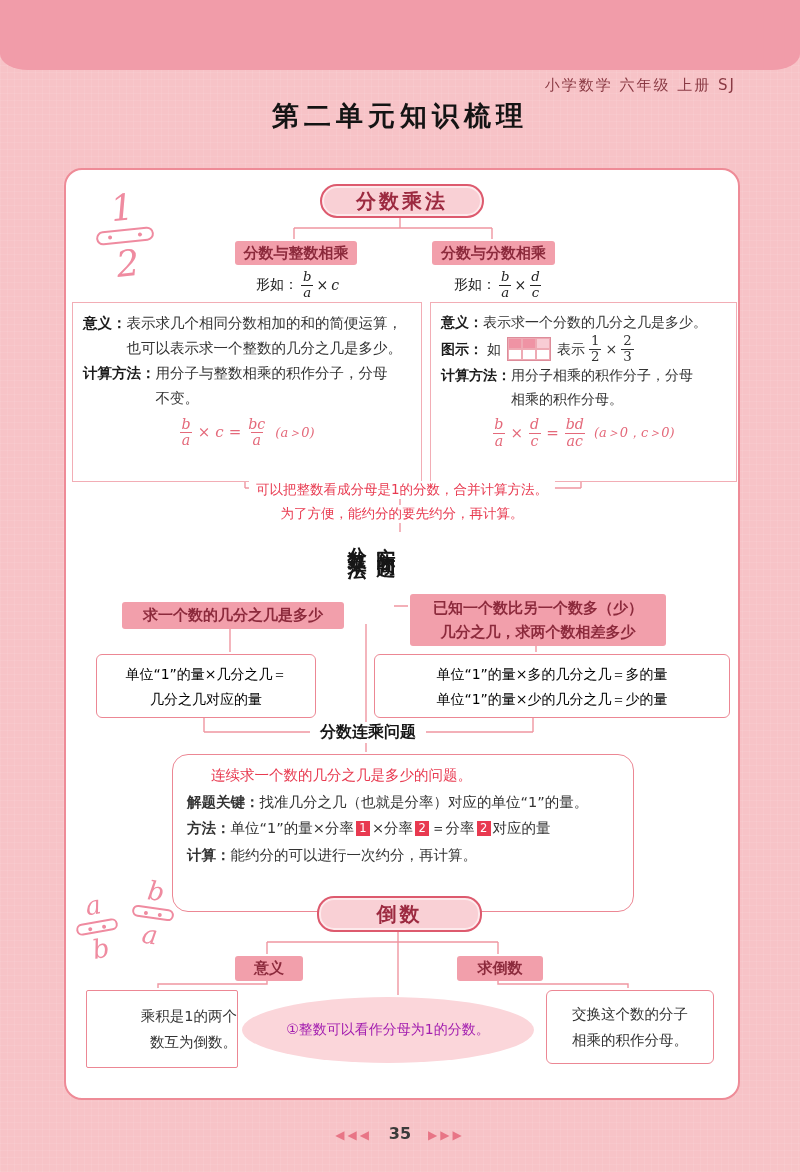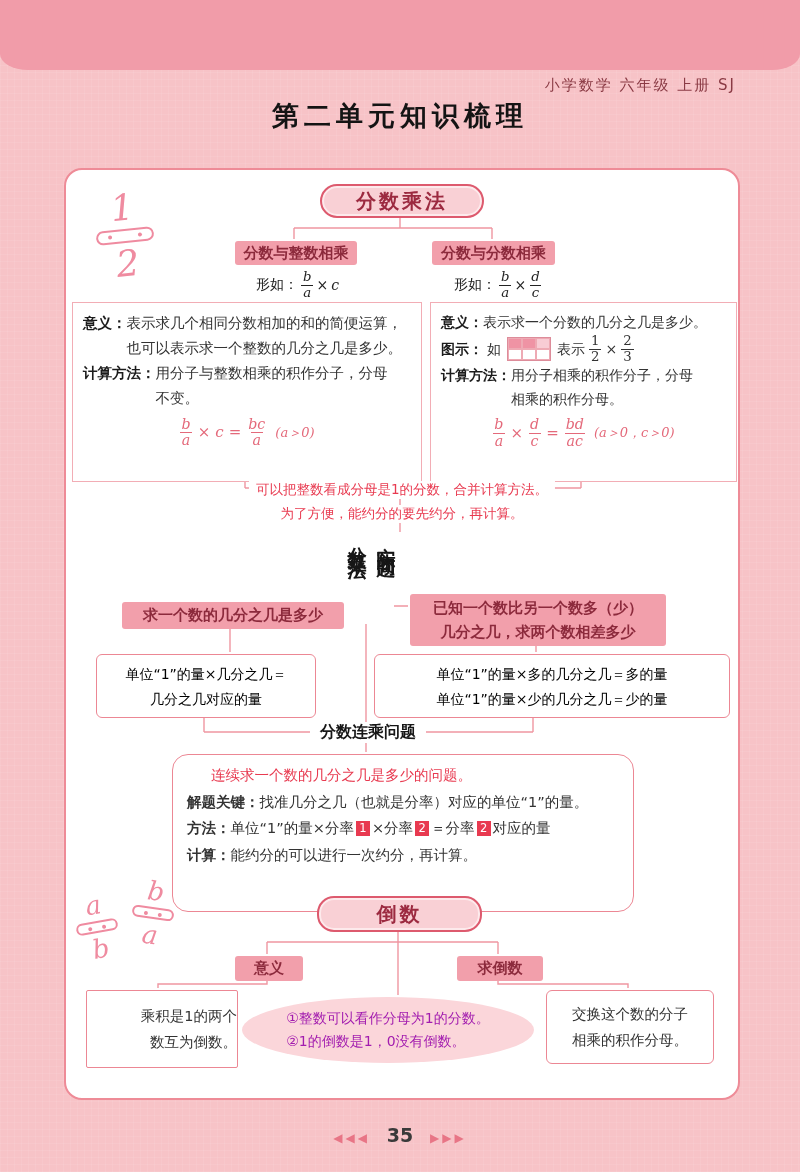--- a/index.html
+++ b/index.html
@@ -112,21 +112,21 @@
   .deco-half { left:96px; top:190px; transform:rotate(-6deg); }
   .deco-half .dn { font-size:36px; }
   .deco-half .bar { width:58px; height:14px; }
   .deco-ab { left:76px; top:892px; transform:rotate(-10deg); }
   .deco-ba { left:132px; top:878px; transform:rotate(8deg); }
   .deco-ab .dn, .deco-ba .dn { font-size:26px; }
   .deco-ab .bar, .deco-ba .bar { width:42px; height:12px; }
 
   .footer { position:absolute; top:1124px; left:0; width:800px; text-align:center;
     color:#e87586; font-size:12px; letter-spacing:3px; }
-  .footer .num { color:#3a3a3a; font-size:19px; font-weight:bold; margin:0 10px; letter-spacing:0; }
+  .footer .num { color:#3a3a3a; font-size:16px; font-weight:bold; margin:0 10px; letter-spacing:0; }
 </style>
 </head>
 <body>
 
 <div class="top-band"></div>
 <div class="edition">小学数学  六年级  上册  SJ</div>
 <div class="page-title">第二单元知识梳理</div>
 
 <div class="deco deco-half">
   <div class="dn">1</div>
@@ -295,21 +295,20 @@
   <div class="subhead sh-findrec">求倒数</div>
 
   <div class="meaning-box">
     <div>乘积是1的两个</div>
     <div>数互为倒数。</div>
   </div>
 
   <div class="ellipse">
     <div class="inner">
       <div>①整数可以看作分母为1的分数。</div>
-      <div>②1的倒数是1，0没有倒数。</div>
     </div>
   </div>
 
   <div class="find-box">
     <div>交换这个数的分子</div>
     <div>相乘的积作分母。</div>
   </div>
 
 </div>
 

